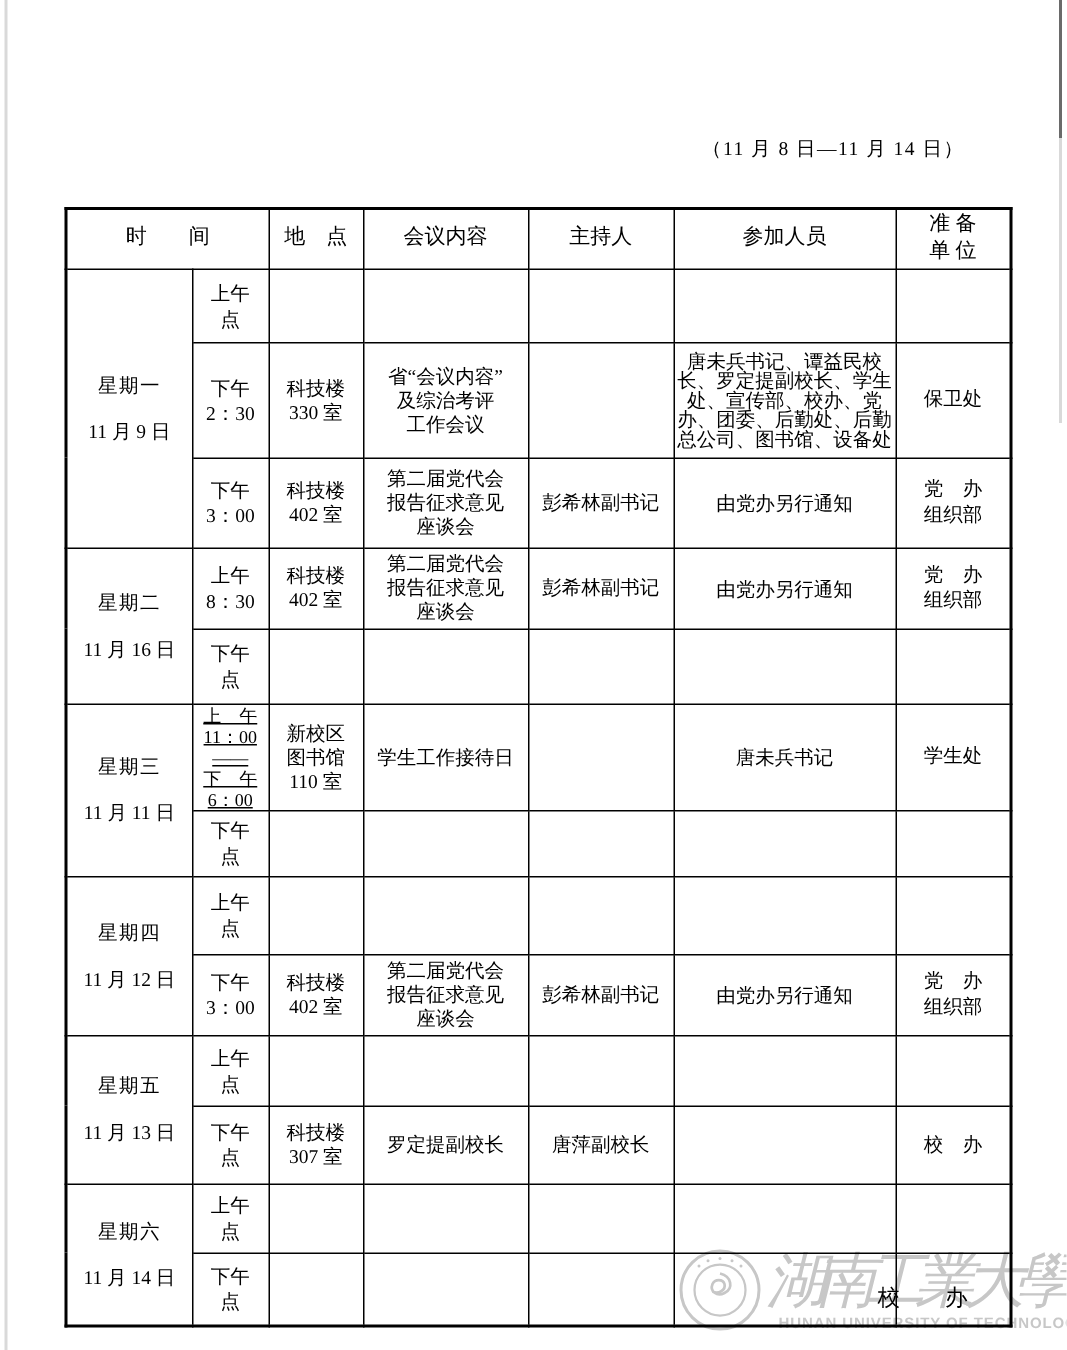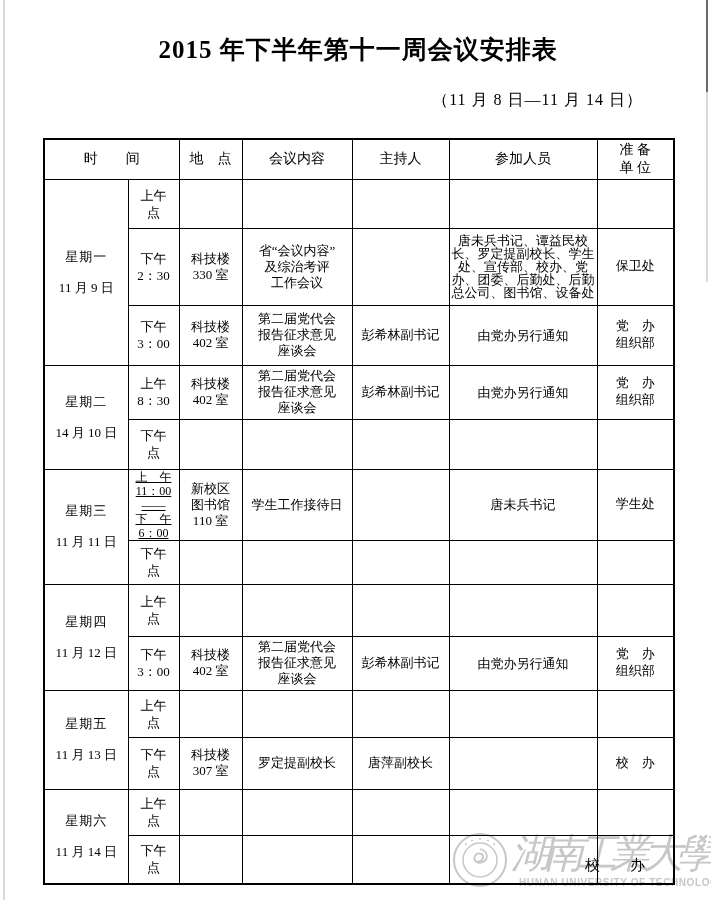--- a/index.html
+++ b/index.html
@@ -18,21 +18,21 @@
   .edge-right-dark  { position:absolute; left:706px; top:0; width:2px; height:92px; background:#6a6a6a; }
   .edge-right-light { position:absolute; left:706px; top:92px; width:2px; height:190px; background:#d9d9d9; }
 
   .doc-title {
     position: absolute; left: 43px; top: 33px; width: 630px;
     text-align: center;
     font-size: 25px; font-weight: bold; letter-spacing: 1px;
   }
   .date-range {
     position: absolute; right: 68px; top: 90px;
-    font-size: 16px; letter-spacing: 1px;
+    font-size: 13px; letter-spacing: 1px;
   }
 
   
   .watermark { position:absolute; color:#c7c7c7; z-index: 0; }
   .wm-seal { left: 451px; top: 831px; width: 58px; height: 58px; }
   .wm-cn {
     left: 511px; top: 826px; width: 205px;
     font-size: 40px; letter-spacing: -7px;
     font-style: italic; white-space: nowrap;
   }
@@ -92,21 +92,20 @@
     <path d="M29 18 c8 2 9 10 3 13 c-5 2.5 -10 -1 -8 -6 c1.5 -3.5 7 -3.5 8 0 c1 4 -4 7 -8 5" fill="none" stroke="#c7c7c7" stroke-width="1.8"></path>
     <circle cx="15" cy="13" r="1" fill="#c7c7c7"></circle>
     <circle cx="21" cy="9.5" r="1" fill="#c7c7c7"></circle>
     <circle cx="29" cy="8" r="1" fill="#c7c7c7"></circle>
     <circle cx="37" cy="9.5" r="1" fill="#c7c7c7"></circle>
     <circle cx="43" cy="13" r="1" fill="#c7c7c7"></circle>
   </svg>
   <div class="watermark wm-cn" style="position:absolute;">湖南工業大學</div>
   <div class="watermark wm-en" style="position:absolute;">HUNAN UNIVERSITY OF TECHNOLOGY</div>
 
-  <div class="doc-title">2015 年下半年第十一周会议安排表</div>
   <div class="date-range">（11 月 8 日—11 月 14 日）</div>
 
   <table class="schedule">
     <colgroup>
       <col style="width:84px">
         <col style="width:51px">
         <col style="width:63px">
       <col style="width:110px">
         <col style="width:97px">
         <col style="width:148px">
@@ -153,21 +152,21 @@
 402 室</td>
           <td class="cell-content">第二届党代会
 报告征求意见
 座谈会</td>
           <td class="cell-host">彭希林副书记</td>
           <td class="cell-participants">由党办另行通知</td>
           <td class="cell-prep">党　办
 组织部</td>
         </tr>
         <tr style="height: 54px;">
-          <td class="cell-day" rowspan="2"><div class="day-name">星期二</div><div class="day-date">14 月 10 日</div></td>
+          <td class="cell-day" rowspan="2"><div class="day-name">星期二</div><div class="day-date">11 月 16 日</div></td>
           <td class="cell-time">上午
 8：30</td>
           <td class="cell-location">科技楼
 402 室</td>
           <td class="cell-content">第二届党代会
 报告征求意见
 座谈会</td>
           <td class="cell-host">彭希林副书记</td>
           <td class="cell-participants">由党办另行通知</td>
           <td class="cell-prep">党　办

